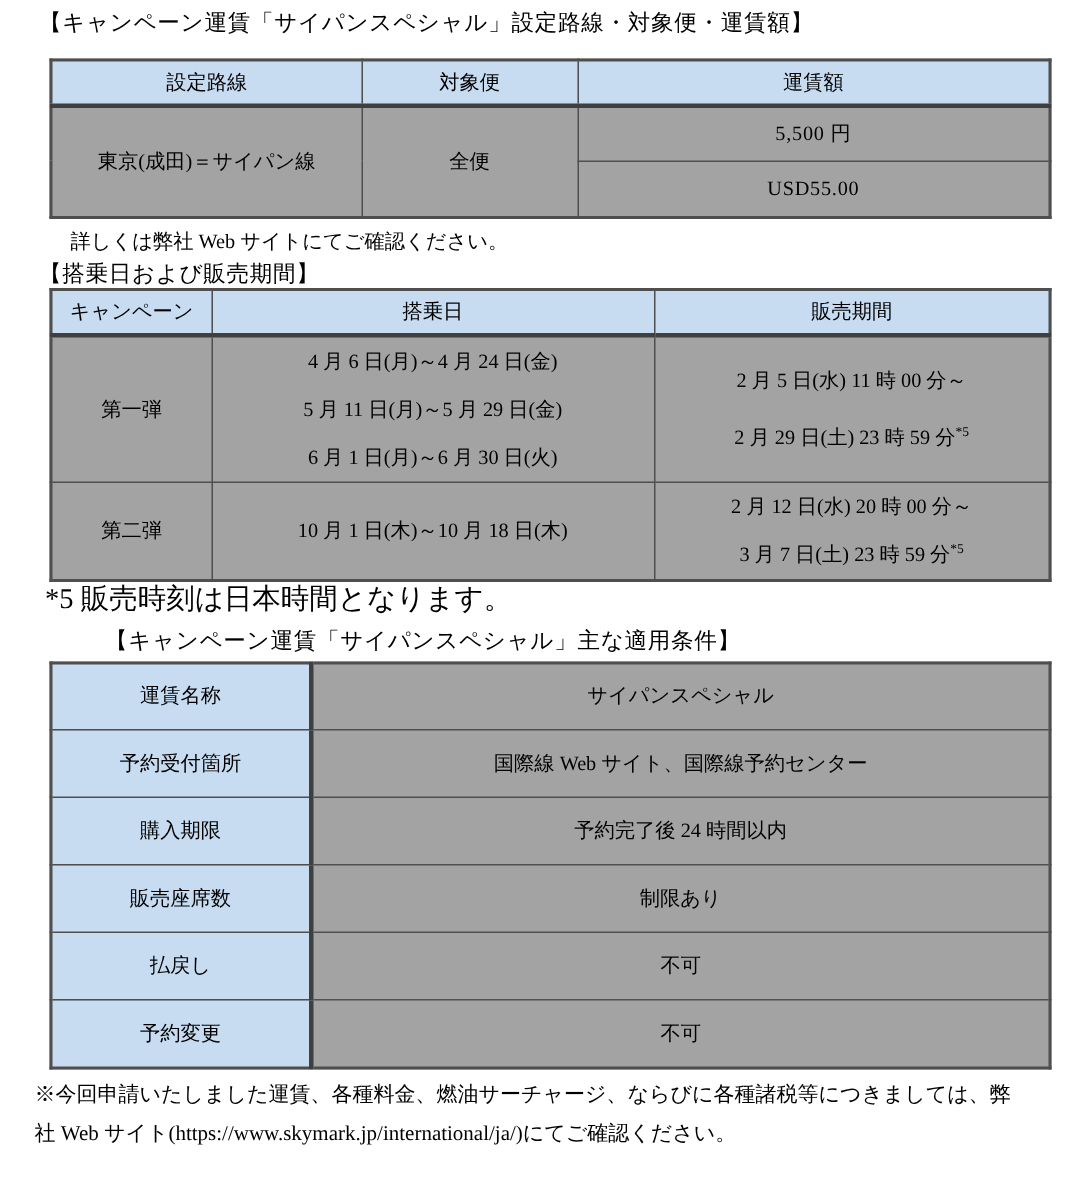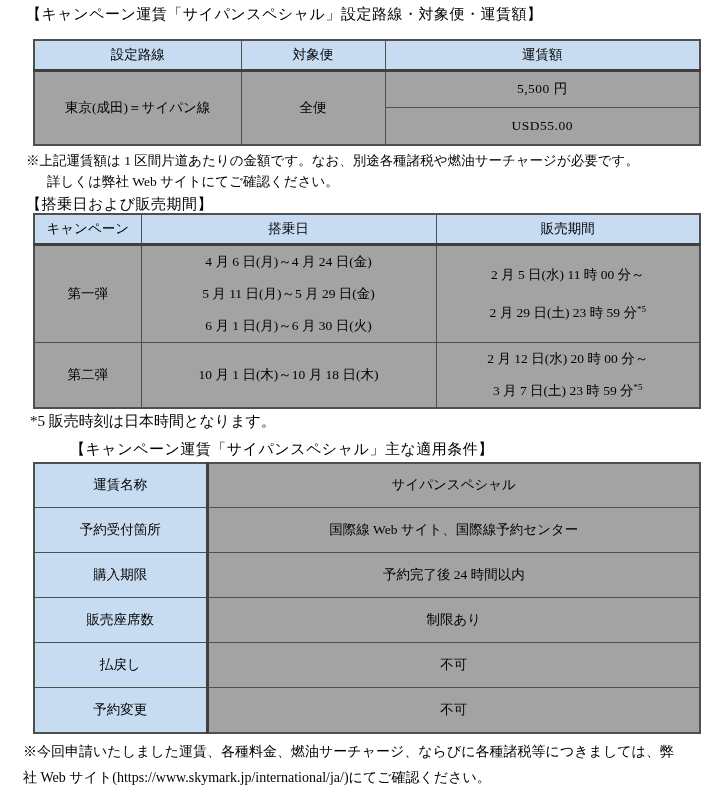--- a/index.html
+++ b/index.html
@@ -9,21 +9,21 @@
     font-family: "Liberation Serif", "DejaVu Serif", serif;
     color: #000000;
     overflow: hidden;
   }
   .page { width: 722px; height: 800px; padding: 6px 16px 0 26px; }
 
   .sec-title {
     font-size: 15px; font-weight: normal; line-height: 20px;
     letter-spacing: 0.5px;
   }
-  #title1 { margin: 0 0 13px 0; font-family: Liberation Mono, monospace; }
+  #title1 { margin: 0 0 13px 0; }
   #title2 { margin-top: 4px; line-height: 17px; }
   #title3 { margin-top: 11px; line-height: 17px; margin-left: 44px; }
 
   table.tbl {
     border-collapse: collapse; table-layout: fixed;
     margin-left: 7px; background: #a3a3a3;
     border: 2px solid #4f4f4f;
   }
   .tbl th, .tbl td {
     border: 1px solid #4f4f4f;
@@ -42,21 +42,21 @@
   tr.h45 { height: 45px; }
 
   .fare-big { font-size: 19px; letter-spacing: 0.5px; }
 
   .cell-line { line-height: 32px; }
   .cell-line-wide { line-height: 38px; }
   sup { font-size: 9px; vertical-align: super; line-height: 0; }
 
   .note { font-size: 13.5px; line-height: 21px; margin-top: 4px; }
   .note .indent { padding-left: 21px; }
-  .small-note { font-size: 15px; line-height: 18px; margin: 3px 0 0 4px; }
+  .small-note { font-size: 19px; line-height: 18px; margin: 3px 0 0 4px; }
 
   td.lbl {
     background: #c7dbf1;
     border-right: 3px solid #3f3f3f;
   }
 
   .footer-note { font-size: 14px; line-height: 26px; margin: 5px 0 0 -3px; }
 </style>
 </head>
 <body>
@@ -82,21 +82,20 @@
       <td rowspan="2">全便</td>
       <td class="fare-big">5,500 円</td>
     </tr>
     <tr class="h38">
       <td class="fare-big">USD55.00</td>
     </tr>
   </tbody>
     </table>
 
   <p class="note">
-    <span style="display:block">※上記運賃額は 1 区間片道あたりの金額です。なお、別途各種諸税や燃油サーチャージが必要です。</span>
     <span style="display:block" class="indent">詳しくは弊社 Web サイトにてご確認ください。</span>
   </p>
 
   <h2 class="sec-title" id="title2">【搭乗日および販売期間】</h2>
 
   <table class="tbl">
     <colgroup>
         <col style="width:107px">
         <col style="width:295px">
         <col style="width:264px">

